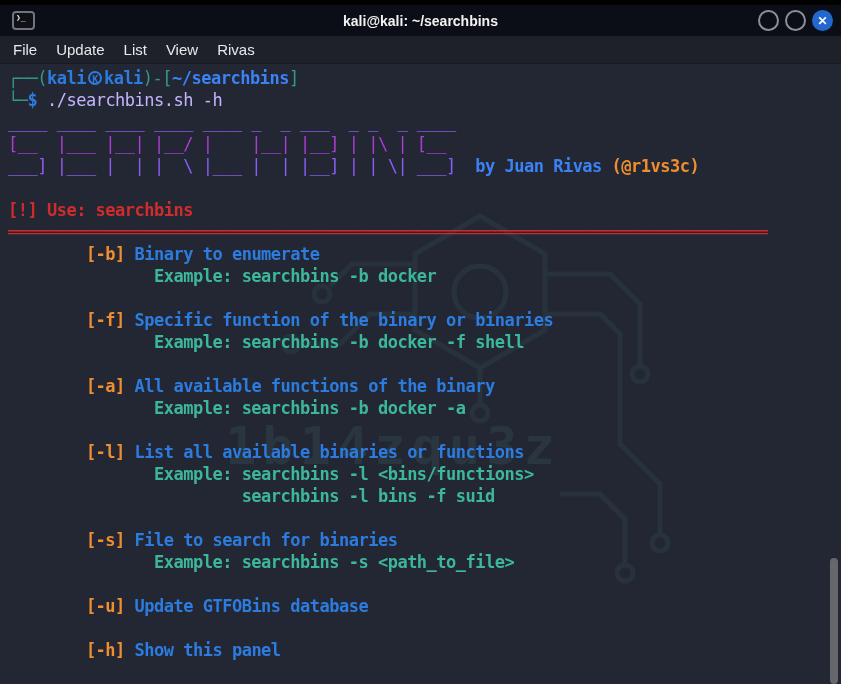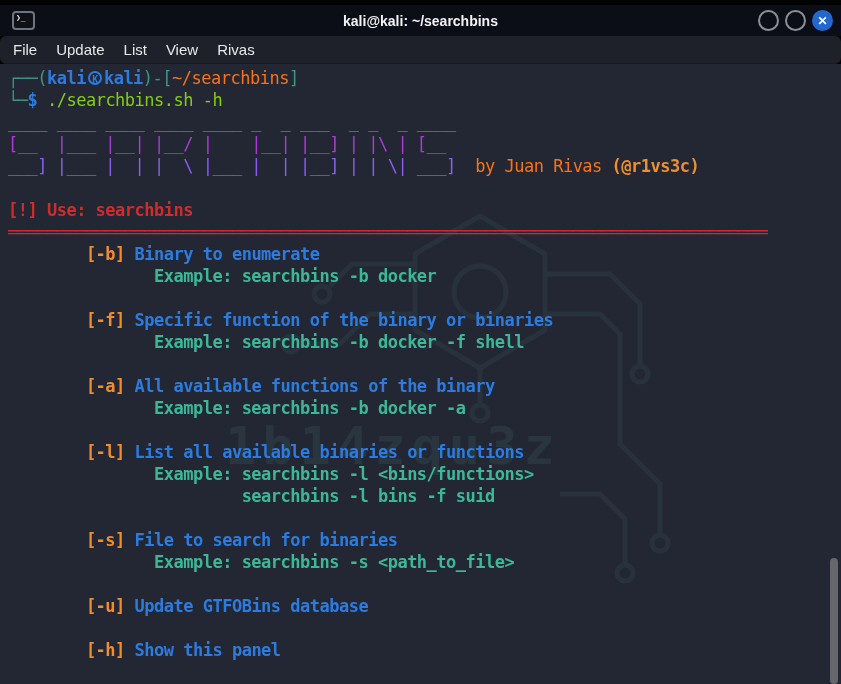--- a/index.html
+++ b/index.html
@@ -13,34 +13,34 @@
   .win-icon .mark{position:absolute;left:2px;top:1px;color:#e8e8e8;font-size:8px;line-height:8px;
                   font-family:"DejaVu Sans Mono",monospace;}
   .title{position:absolute;left:0;right:0;text-align:center;color:#f2f2f2;font-weight:bold;
          font-size:14px;pointer-events:none;}
   .win-buttons{margin-left:auto;display:flex;align-items:center;gap:6px;padding-right:8px;}
   .wbtn{width:21px;height:21px;border-radius:50%;border:2px solid #8b9098;box-sizing:border-box;
         display:flex;align-items:center;justify-content:center;}
   .wbtn.close{background:#2268cd;border-color:#2268cd;color:#fff;font-size:12px;font-weight:bold;}
   
   .menubar{height:28px;background:#1e212a;display:flex;align-items:center;gap:19px;
-           padding-left:13px;border-bottom:1px solid #171a21;box-sizing:border-box;border-radius:6px;}
+           padding-left:13px;border-bottom:1px solid #171a21;box-sizing:border-box;}
   .menu-item{color:#e6e8ea;font-size:15px;}
   
   .terminal{flex:1;background:#232733;position:relative;overflow:hidden;}
   .watermark{position:absolute;left:0;top:0;pointer-events:none;}
   pre.term{margin:0;padding:3px 0 0 8px;position:relative;
            font-family:"DejaVu Sans Mono",monospace;font-size:17px;line-height:22px;
            letter-spacing:-0.5px;}
   .tl{height:22px;white-space:pre;}
   .c-p {color:#369a83;}
   .c-b {color:#2c7ce0;font-weight:bold;}
   .c-bb{color:#8b5cf6;}
-  .c-w {color:#f97316;font-weight:normal;}
-  .c-c {color:#84cc16;}
+  .c-w {color:#3b82f6;font-weight:bold;}
+  .c-c {color:#c4b5fd;}
   .c-m {color:#ab3dd6;}
   .c-o {color:#ef8e2e;font-weight:bold;}
   .c-g {color:#3cb899;font-weight:bold;}
   .c-r {color:#d02c2c;font-weight:bold;}
   .c-r2{color:#cf2a2a;}
   .c-k {display:inline-block;width:14px;height:14px;line-height:13px;border:2px solid #2c7ce0;
         border-radius:50%;font-size:10px;text-align:center;vertical-align:1px;margin:0 2px;
         color:#2c7ce0;font-weight:bold;box-sizing:border-box;}
   .scroll-thumb{position:absolute;right:3px;width:8px;top:494px;height:126px;background:#65676c;
         border-radius:4px;}

